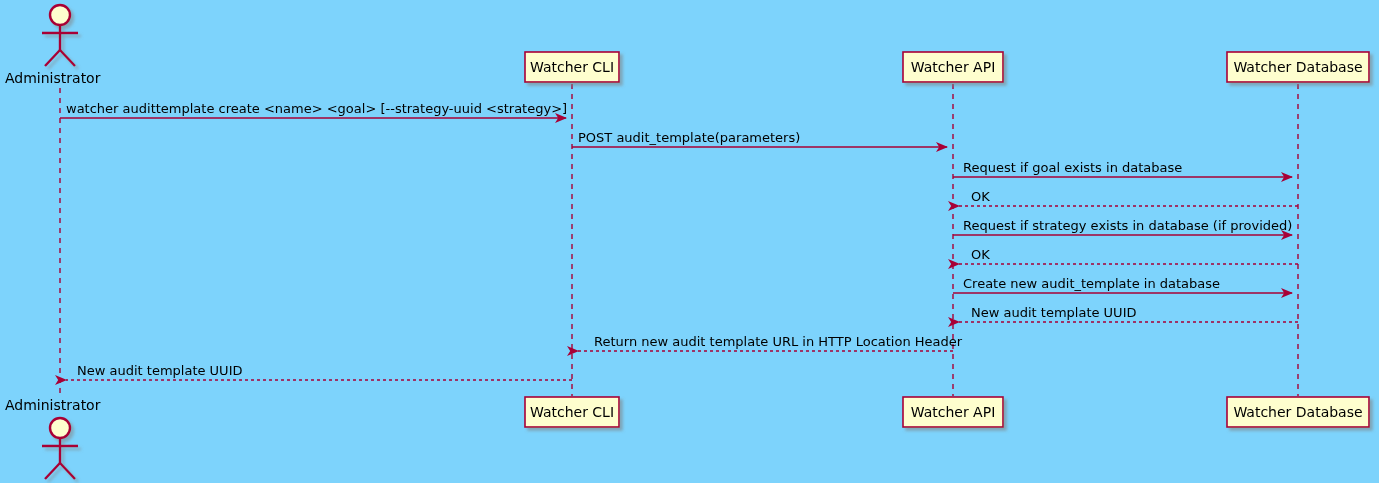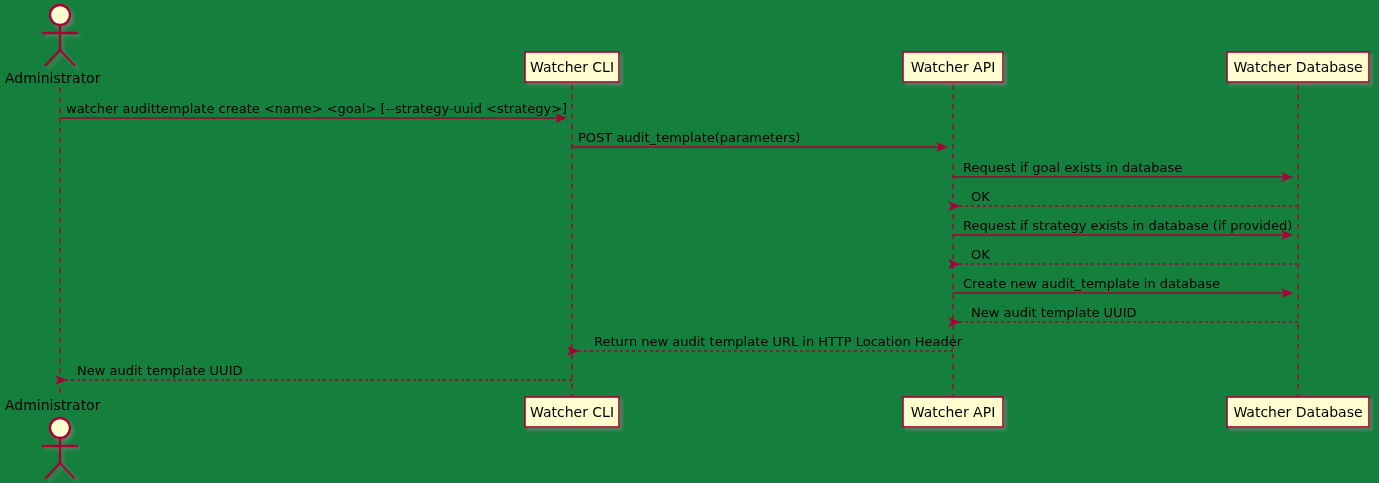--- a/index.html
+++ b/index.html
@@ -7,21 +7,21 @@
     padding: 0;
     background: #FFFFFF;
   }
   body {
     font-family: "DejaVu Sans", sans-serif;
   }
   #diagram-root {
     position: relative;
     width: 1379px;
     height: 483px;
-    background: #15803d;
+    background: #7dd3fc;
     overflow: hidden;
   }
   #diagram-svg {
     position: absolute;
     left: 0;
     top: 0;
     width: 1379px;
     height: 483px;
   }
   .uml-label {

